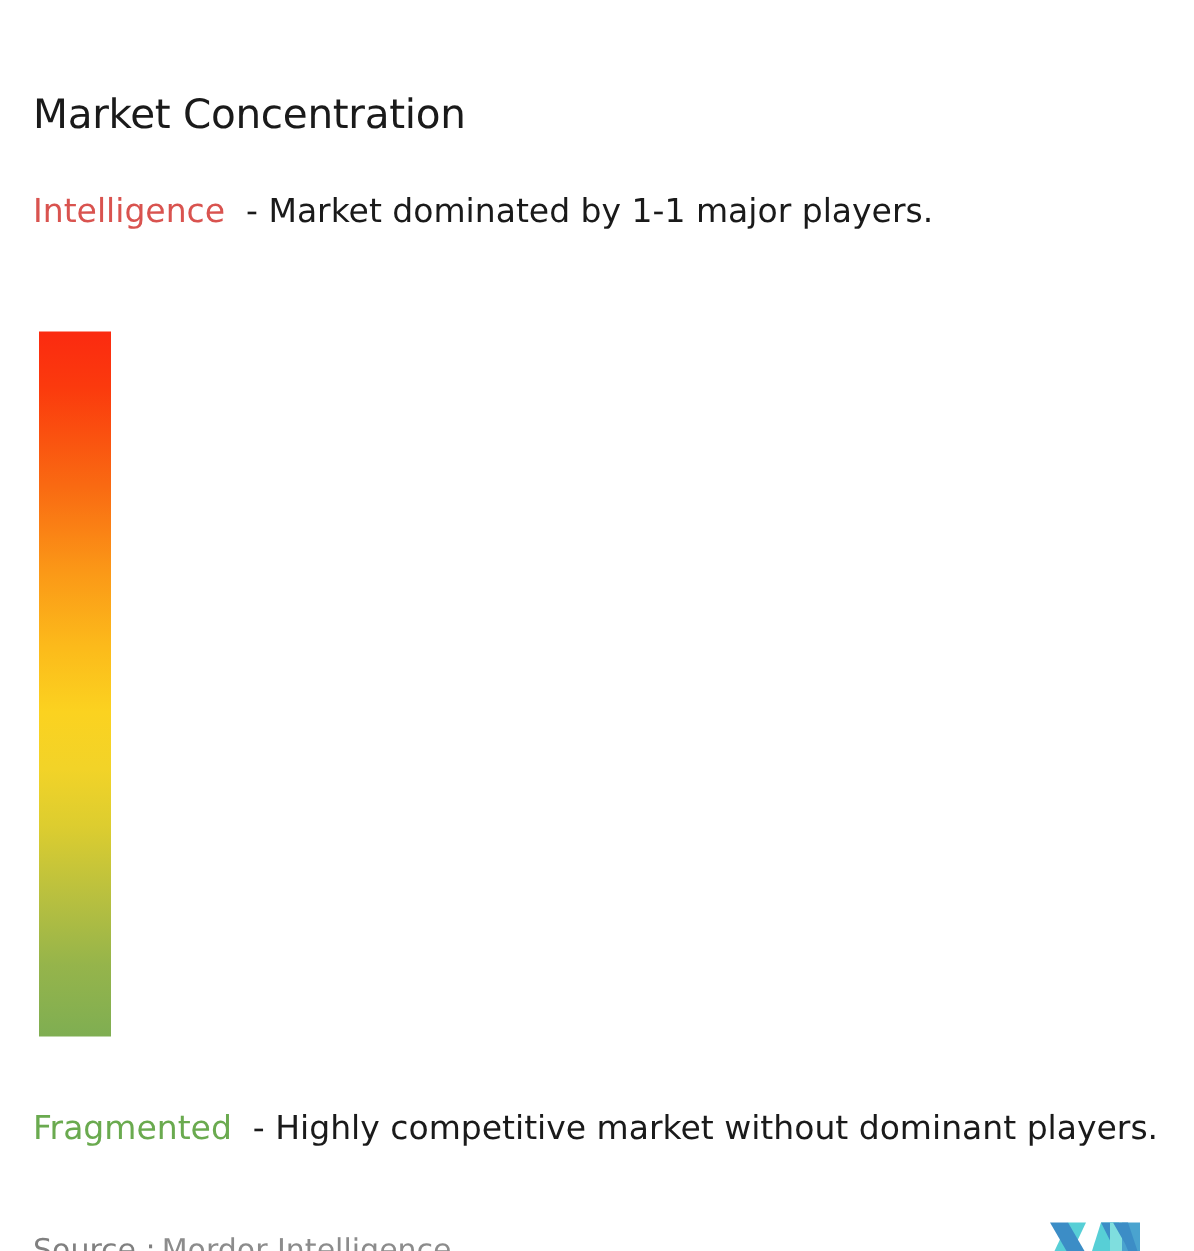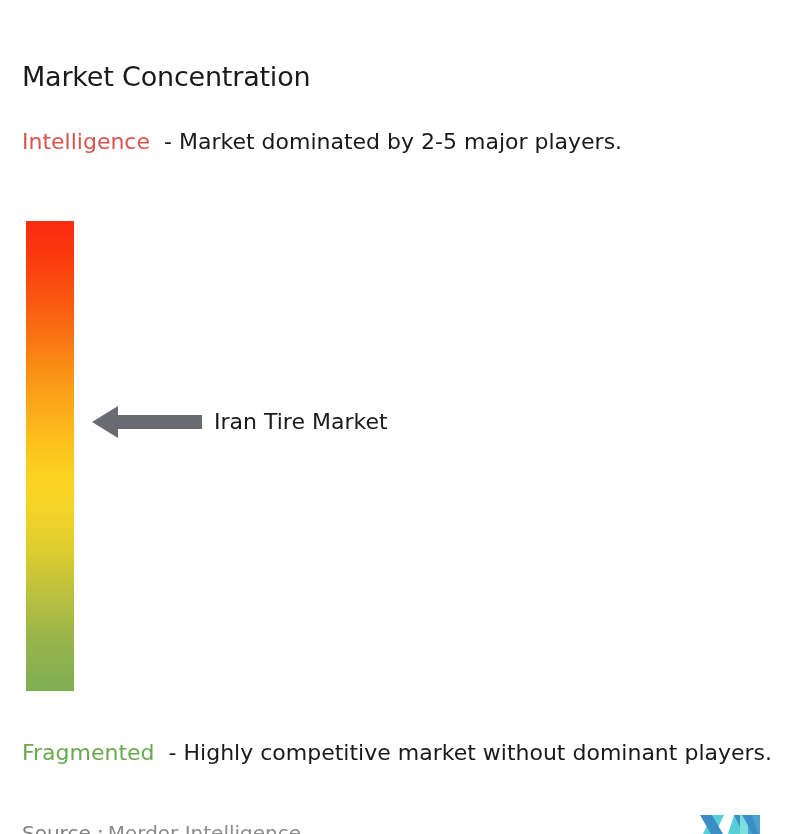--- a/index.html
+++ b/index.html
@@ -114,31 +114,25 @@
   }
 </style>
 </head>
 <body>
 
 <div id="page">
 
   <div class="title">Market Concentration</div>
 
   <div class="desc-top">
-    <span class="kw-consolidated">Intelligence</span><span class="desc-sep">  - </span><span>Market dominated by 2-5 major players.</span>
+    <span class="kw-consolidated">Intelligence</span><span class="desc-sep">  - </span><span>Market dominated by 1-1 major players.</span>
   </div>
 
   <div class="grad-bar"></div>
 
-  <div class="callout">
-    <svg class="arrow-wrap" viewBox="0 0 110 34">
-      <path d="M 0 17 L 26 1 L 26 10 L 110 10 L 110 24 L 26 24 L 26 33 Z" fill="#6a6a72"></path>
-    </svg>
-    <span class="callout-label">Iran Tire Market</span>
-  </div>
 
   <div class="desc-bottom">
     <span class="kw-fragmented">Fragmented</span><span class="desc-sep">  - </span><span>Highly competitive market without dominant players.</span>
   </div>
 
   <div class="footer">
     <div class="source">
       <span class="label">Source :</span><span class="value">Mordor Intelligence</span>
     </div>
 

